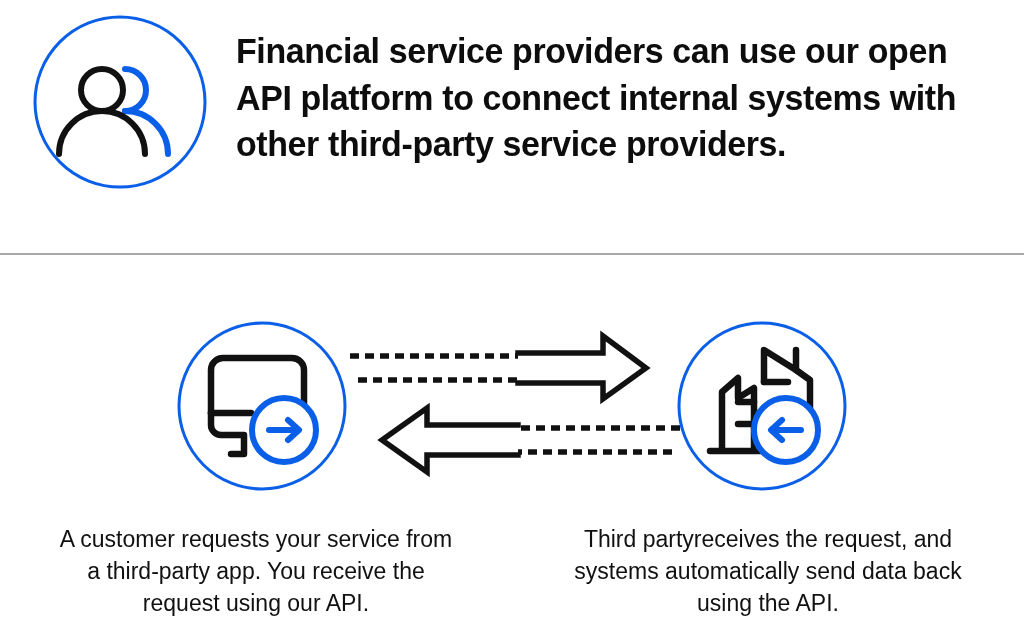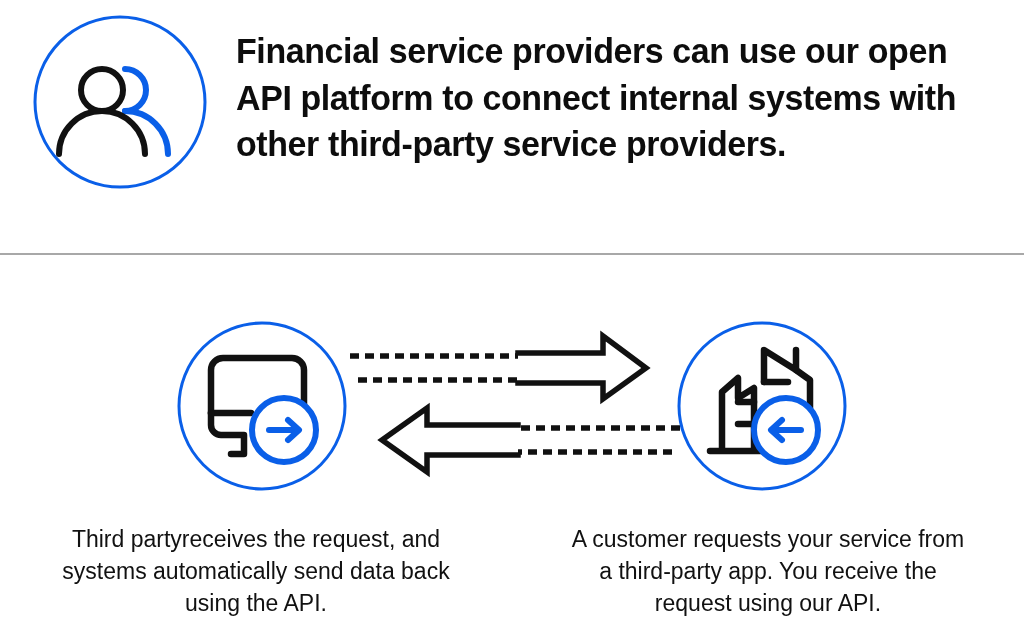--- a/index.html
+++ b/index.html
@@ -203,18 +203,18 @@
         <circle cx="110" cy="110" r="32" fill="#ffffff" stroke="#0a5fe8" stroke-width="6"></circle>
         <path d="M125 110 L96 110" stroke="#0a5fe8" stroke-width="6" stroke-linecap="round"></path>
         <path d="M106 100 L95 110 L106 120" fill="none" stroke="#0a5fe8" stroke-width="6" stroke-linecap="round" stroke-linejoin="round"></path>
       </g>
     </svg>
   </div>
 </section>
 
 <section class="captions">
   <div class="caption-col">
+    <p class="caption">A customer requests your service from a third-party app. You receive the request using our API.</p>
+  </div>
+  <div class="caption-col">
     <p class="caption">Third partyreceives the request, and systems automatically send data back using the API.</p>
   </div>
-  <div class="caption-col">
-    <p class="caption">A customer requests your service from a third-party app. You receive the request using our API.</p>
-  </div>
 </section>
 
 </body></html>

